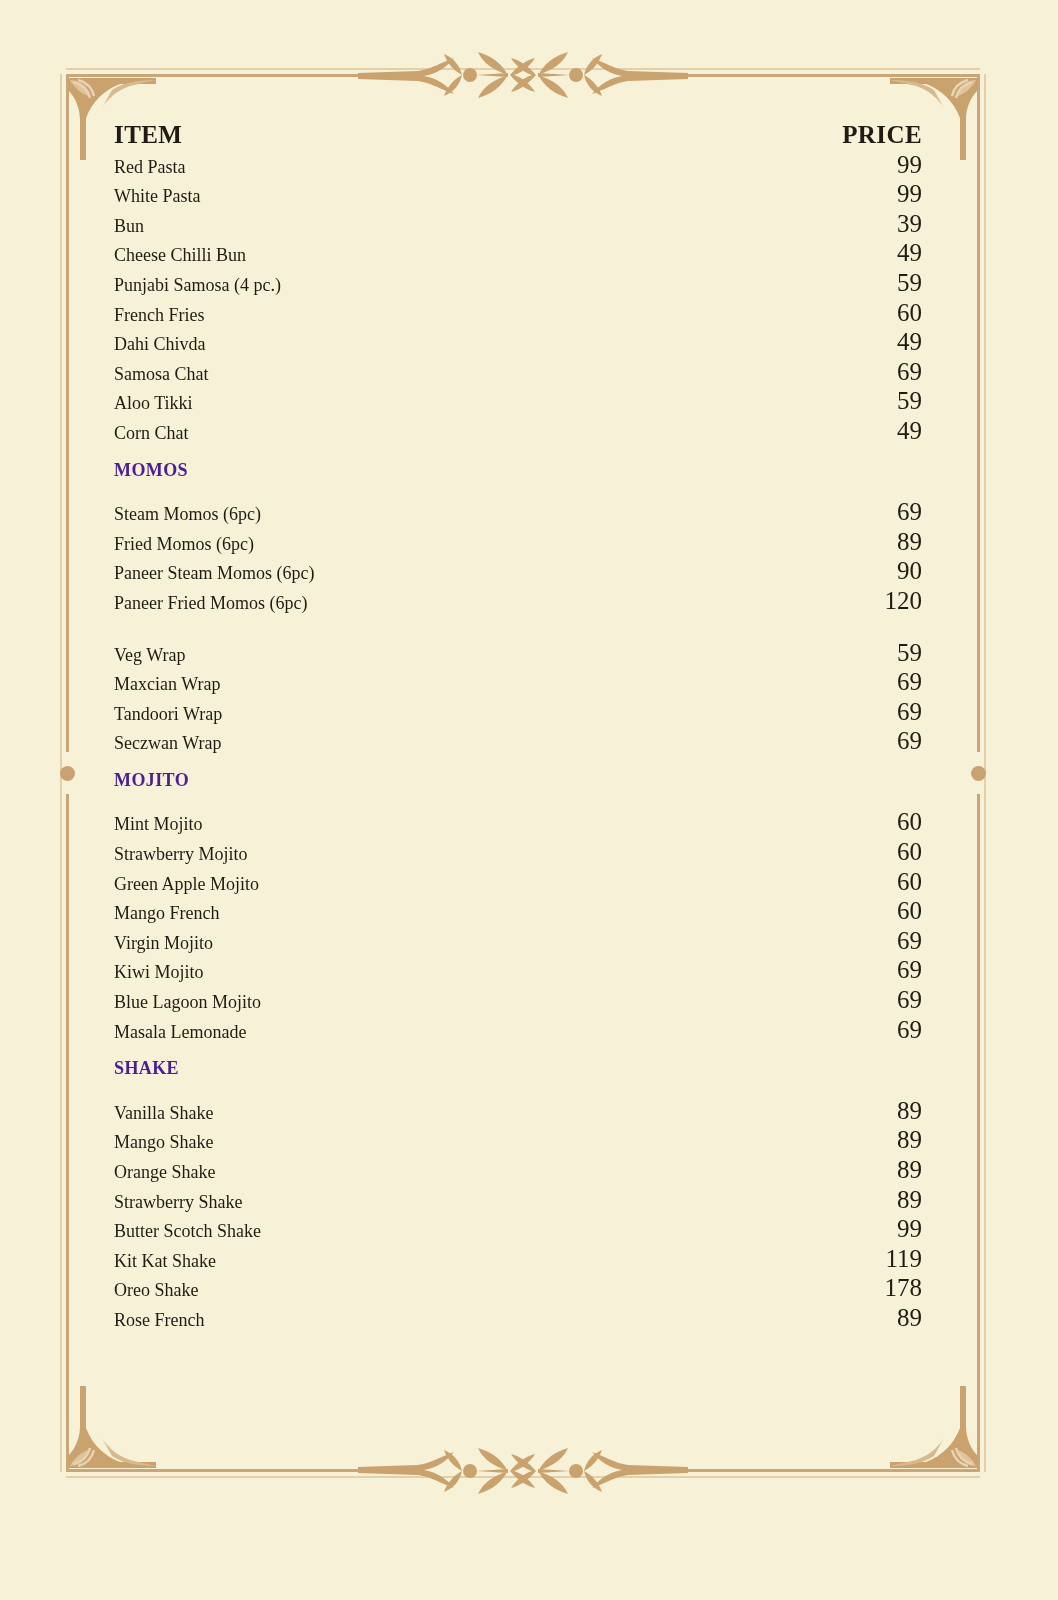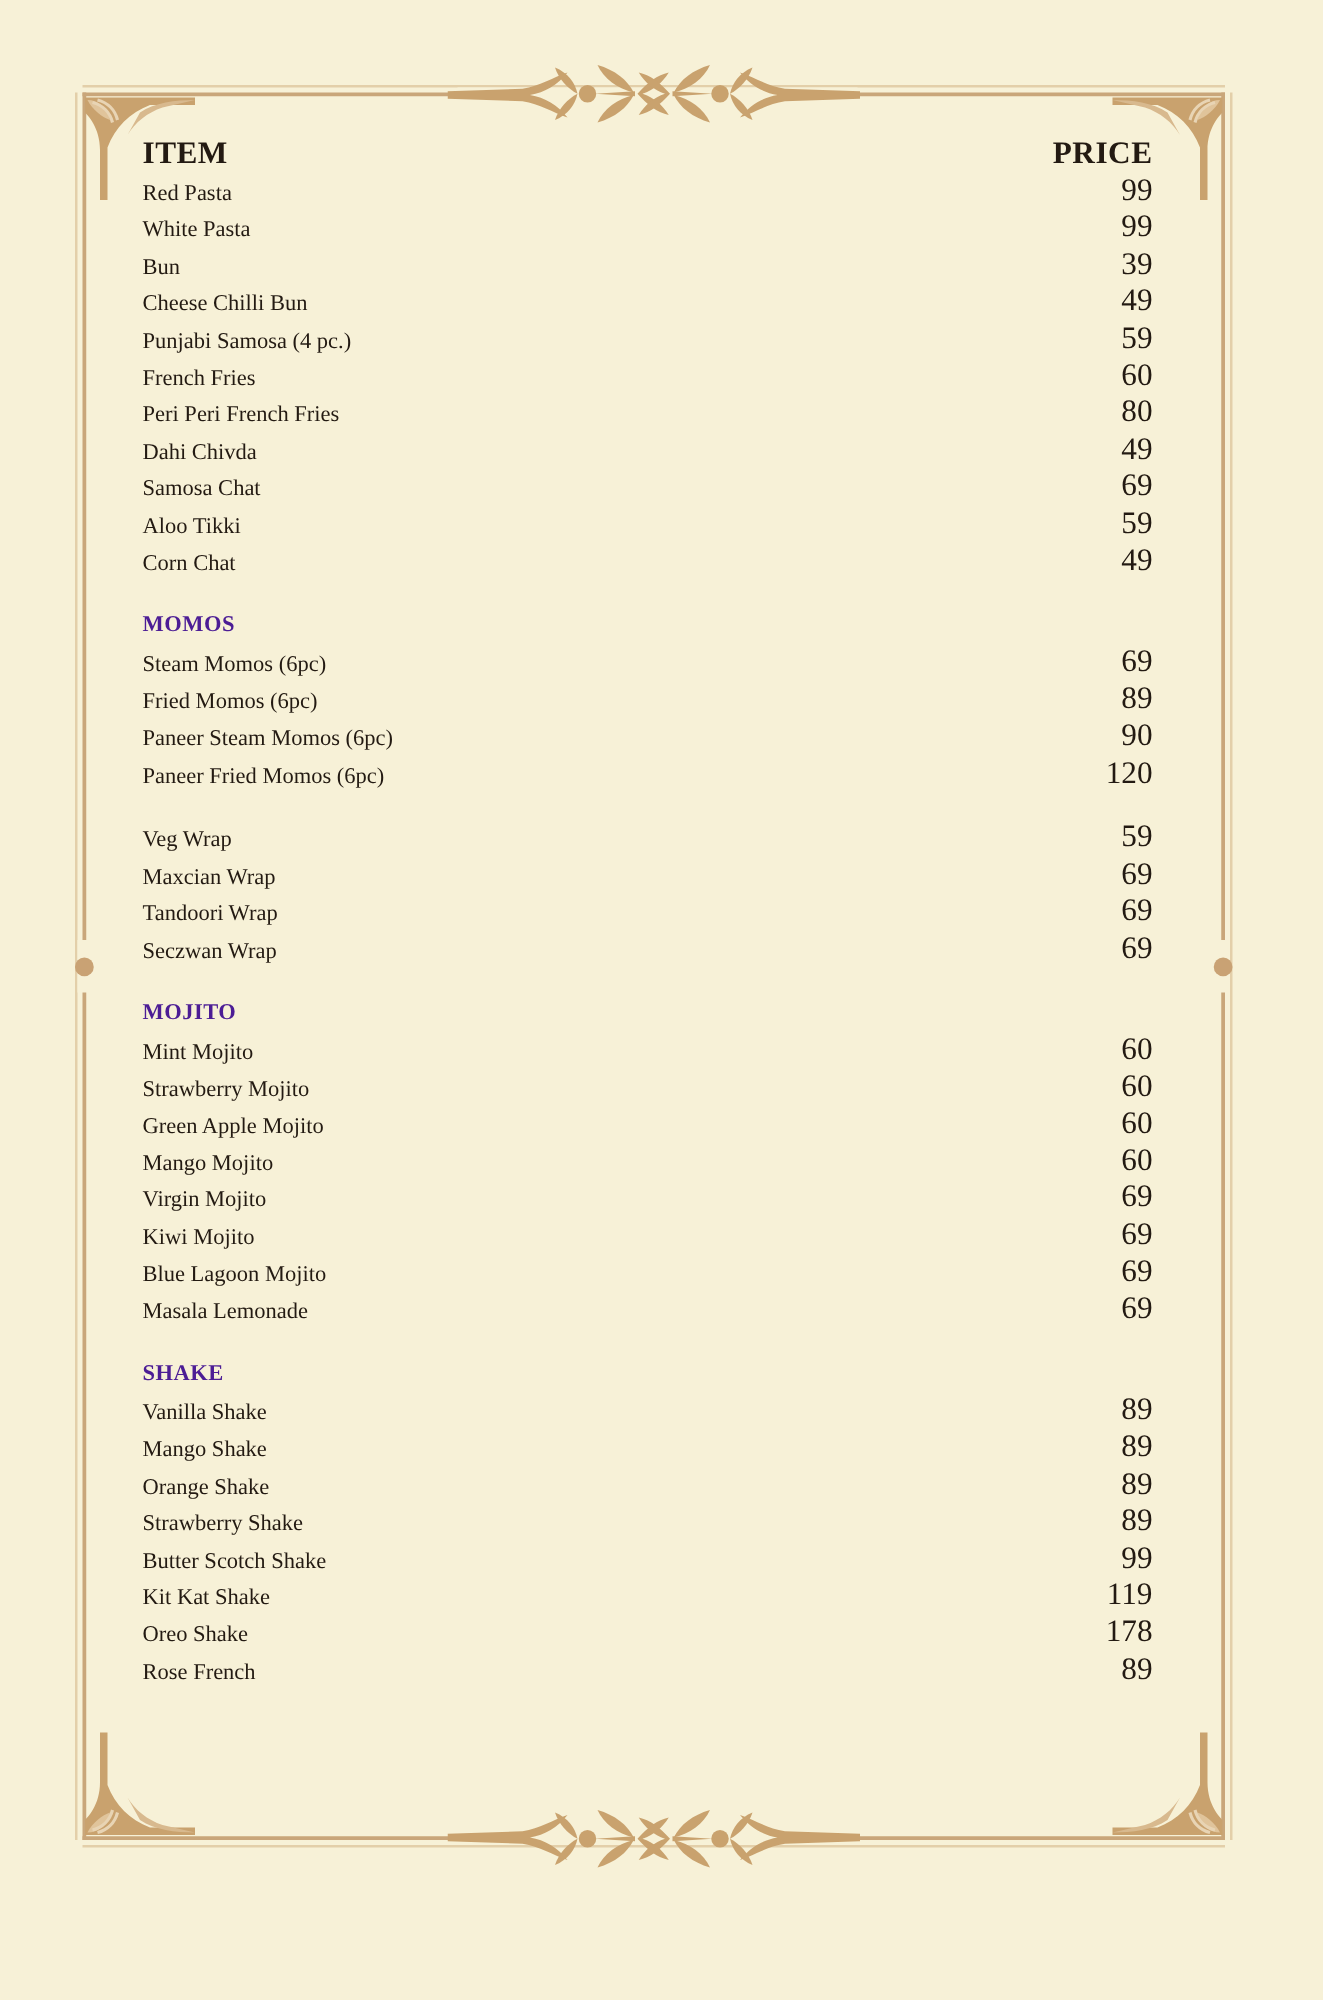--- a/index.html
+++ b/index.html
@@ -133,20 +133,21 @@
     flex: 1 1 auto;
     font-size: 18px;
     color: #231a12;
   }
   .row .price {
     flex: 0 0 auto;
     font-size: 25px;
     color: #231a12;
     text-align: right;
     min-width: 60px;
+    margin-top: 12px;
   }
 
   .row.header .name,
   .row.header .price {
     font-weight: bold;
     font-size: 25px;
     letter-spacing: 0.4px;
   }
 
   .section-title {
@@ -302,24 +303,20 @@
         </div>
         <div class="row">
           <div class="name">Punjabi Samosa (4 pc.)</div>
           <div class="price">59</div>
         </div>
         <div class="row">
           <div class="name">French Fries</div>
           <div class="price">60</div>
         </div>
         <div class="row">
-          <div class="name">Peri Peri French Fries</div>
-          <div class="price">80</div>
-        </div>
-        <div class="row">
           <div class="name">Dahi Chivda</div>
           <div class="price">49</div>
         </div>
         <div class="row">
           <div class="name">Samosa Chat</div>
           <div class="price">69</div>
         </div>
         <div class="row">
           <div class="name">Aloo Tikki</div>
           <div class="price">59</div>
@@ -371,21 +368,21 @@
         </div>
         <div class="row">
           <div class="name">Strawberry Mojito</div>
           <div class="price">60</div>
         </div>
         <div class="row">
           <div class="name">Green Apple Mojito</div>
           <div class="price">60</div>
         </div>
         <div class="row">
-          <div class="name">Mango Mojito</div>
+          <div class="name">Mango French</div>
           <div class="price">60</div>
         </div>
         <div class="row">
           <div class="name">Virgin Mojito</div>
           <div class="price">69</div>
         </div>
         <div class="row">
           <div class="name">Kiwi Mojito</div>
           <div class="price">69</div>
         </div>

